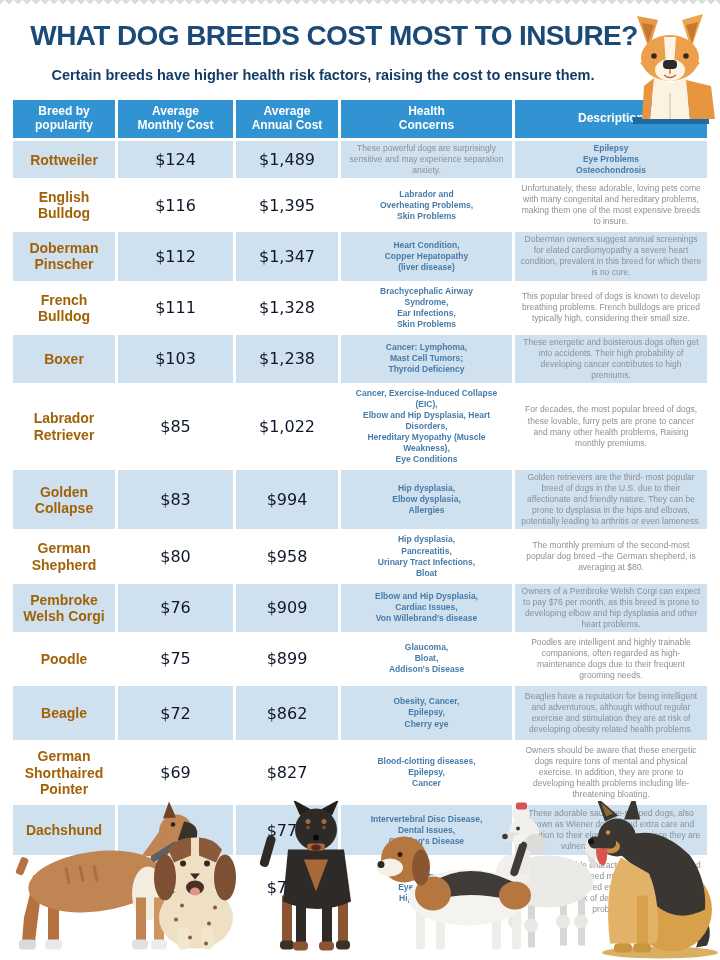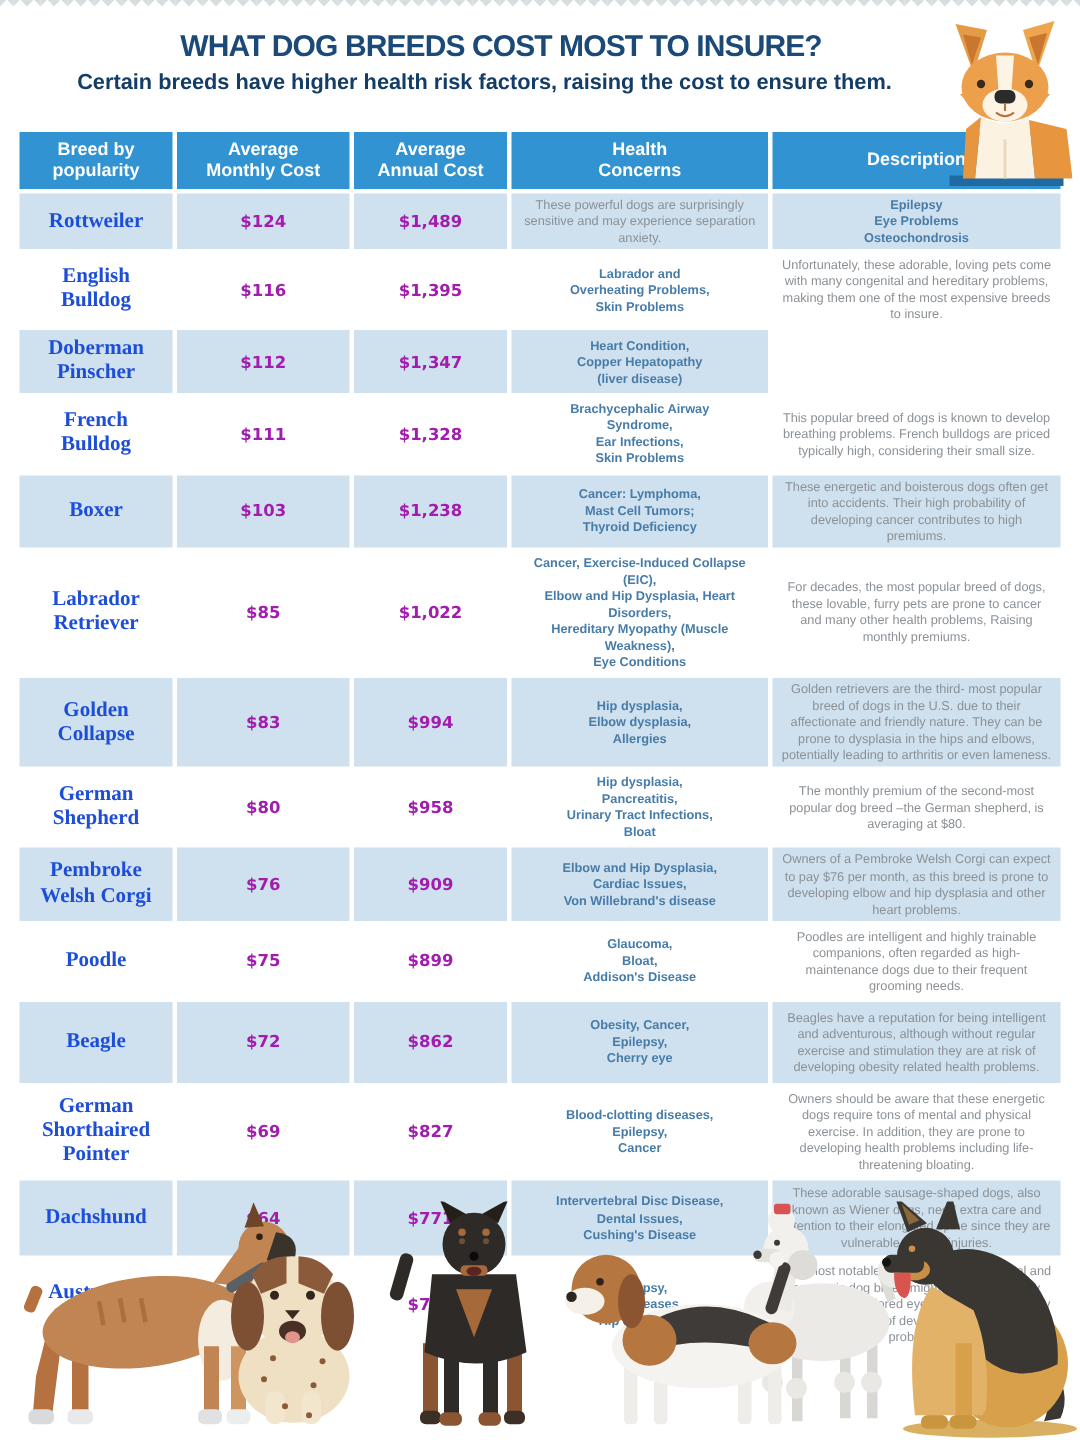--- a/index.html
+++ b/index.html
@@ -10,47 +10,47 @@
   }
   .zigzag {
     position:absolute; top:0; left:0; width:720px; height:6px;
     background-image:
       linear-gradient(135deg,#ccd2d5 3px,transparent 0),
       linear-gradient(-135deg,#ccd2d5 3px,transparent 0);
     background-size:9px 6px; background-repeat:repeat-x; opacity:.75;
   }
   .title {
     margin:20px 78px 0 26px; text-align:center;
-    color:#1b4a78; font-size:20px; font-weight:bold; letter-spacing:-0.6px;
+    color:#1b4a78; font-size:28px; font-weight:bold; letter-spacing:-0.6px;
     font-family:"Liberation Sans", sans-serif;
   }
   .subtitle {
-    margin:4px 84px 0 10px; text-align:center;
+    margin:15px 84px 0 10px; text-align:center;
     color:#133d66; font-size:14.5px; font-weight:bold;
   }
-  .table-wrap { position:absolute; top:88px; left:13px; width:694px; }
+  .table-wrap { position:absolute; top:100px; left:13px; width:694px; }
   .row {
     display:grid; grid-template-columns:102px 115px 102px 171px 192px;
     gap:3px; margin-bottom:3px;
   }
   .cell {
     display:flex; flex-direction:column; align-items:center; justify-content:center;
     text-align:center; background:#ffffff; padding:2px 3px;
   }
   .header-row .cell {
     background:#3193d1; color:#ffffff; font-weight:bold; font-size:12px;
     line-height:1.15; height:38px;
   }
   .row.tint .cell { background:#cfe0ee; }
   .breed {
-    font-size:14px; font-weight:bold; color:#1d4ed8; line-height:1.15;
-    font-family:Liberation Serif, serif;
+    font-size:14px; font-weight:bold; color:#a16207; line-height:1.15;
+    font-family:Liberation Sans, sans-serif;
   }
   .cost {
-    font-size:11px; font-weight:bold; color:#a21caf;
+    font-size:16px; font-weight:normal; color:#0f172a;
     font-family:"DejaVu Sans", sans-serif;
   }
   .health {
     font-size:8.5px; color:#477ca9; line-height:1.3; white-space:pre-line; font-weight:bold;
   }
   .desc { font-size:8.5px; color:#8b9196; line-height:1.3; padding:2px 5px; }
   .corgi { position:absolute; top:13px; left:627px; width:88px; height:116px; z-index:3; }
   .dogs { position:absolute; top:801px; left:0; width:720px; height:159px; }
 </style>
 </head>
@@ -117,20 +117,21 @@
   </div>
 
   <div class="row tint" style="min-height: 42px;">
     <div class="cell breed" style="white-space:pre-line">Doberman
 Pinscher</div>
     <div class="cell cost">$112</div>
     <div class="cell cost">$1,347</div>
     <div class="cell health">Heart Condition,
 Copper Hepatopathy
 (liver disease)</div>
+    <div class="cell desc">Doberman owners suggest annual screenings for elated cardiomyopathy a severe heart condition, prevalent in this breed for which there is no cure.</div>
   </div>
 
   <div class="row" style="min-height: 40px;">
     <div class="cell breed" style="white-space:pre-line">French
 Bulldog</div>
     <div class="cell cost">$111</div>
     <div class="cell cost">$1,328</div>
     <div class="cell health">Brachycephalic Airway
 Syndrome,
 Ear Infections,

